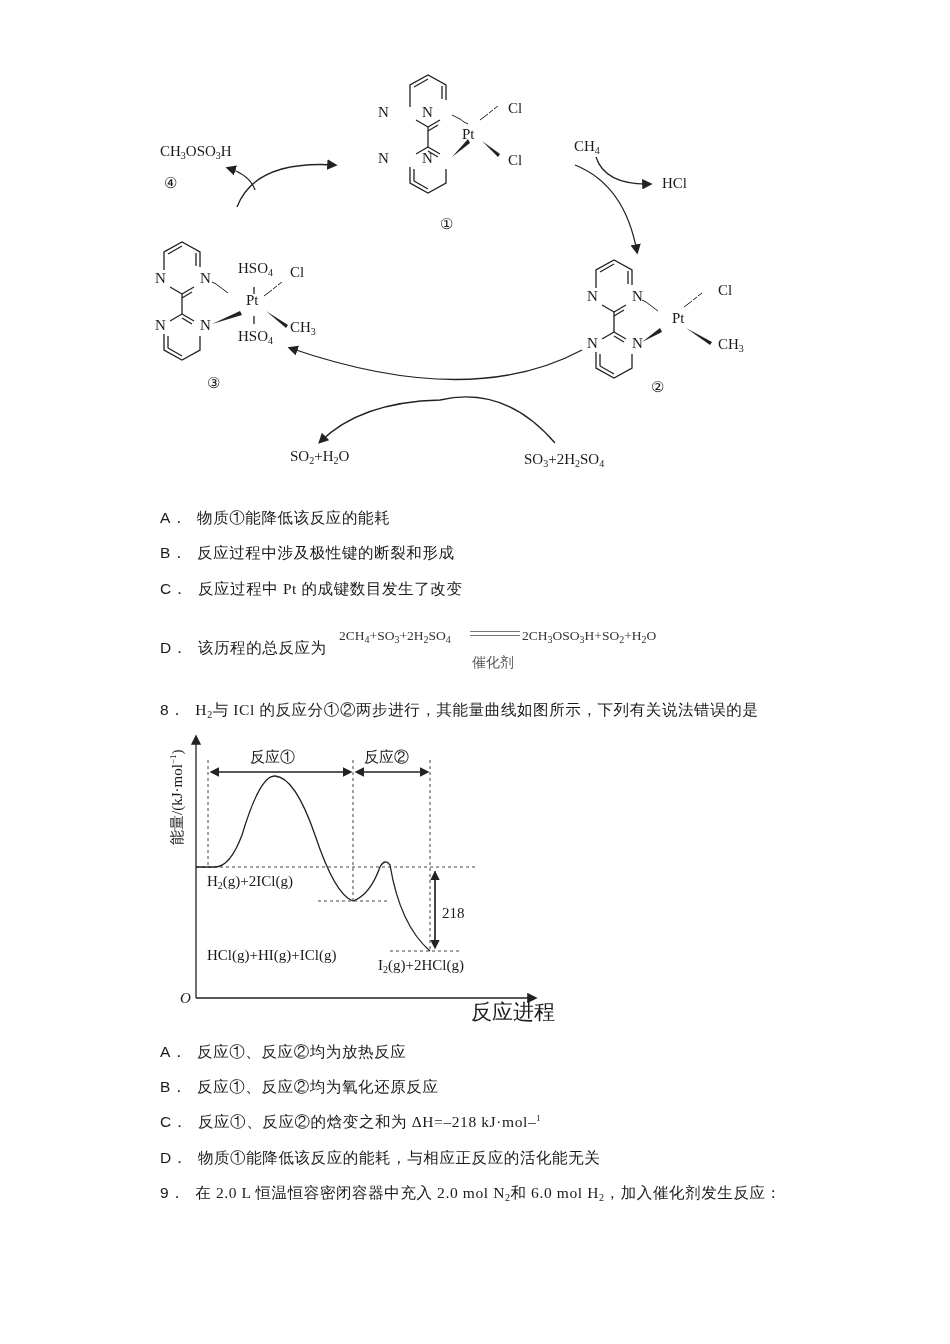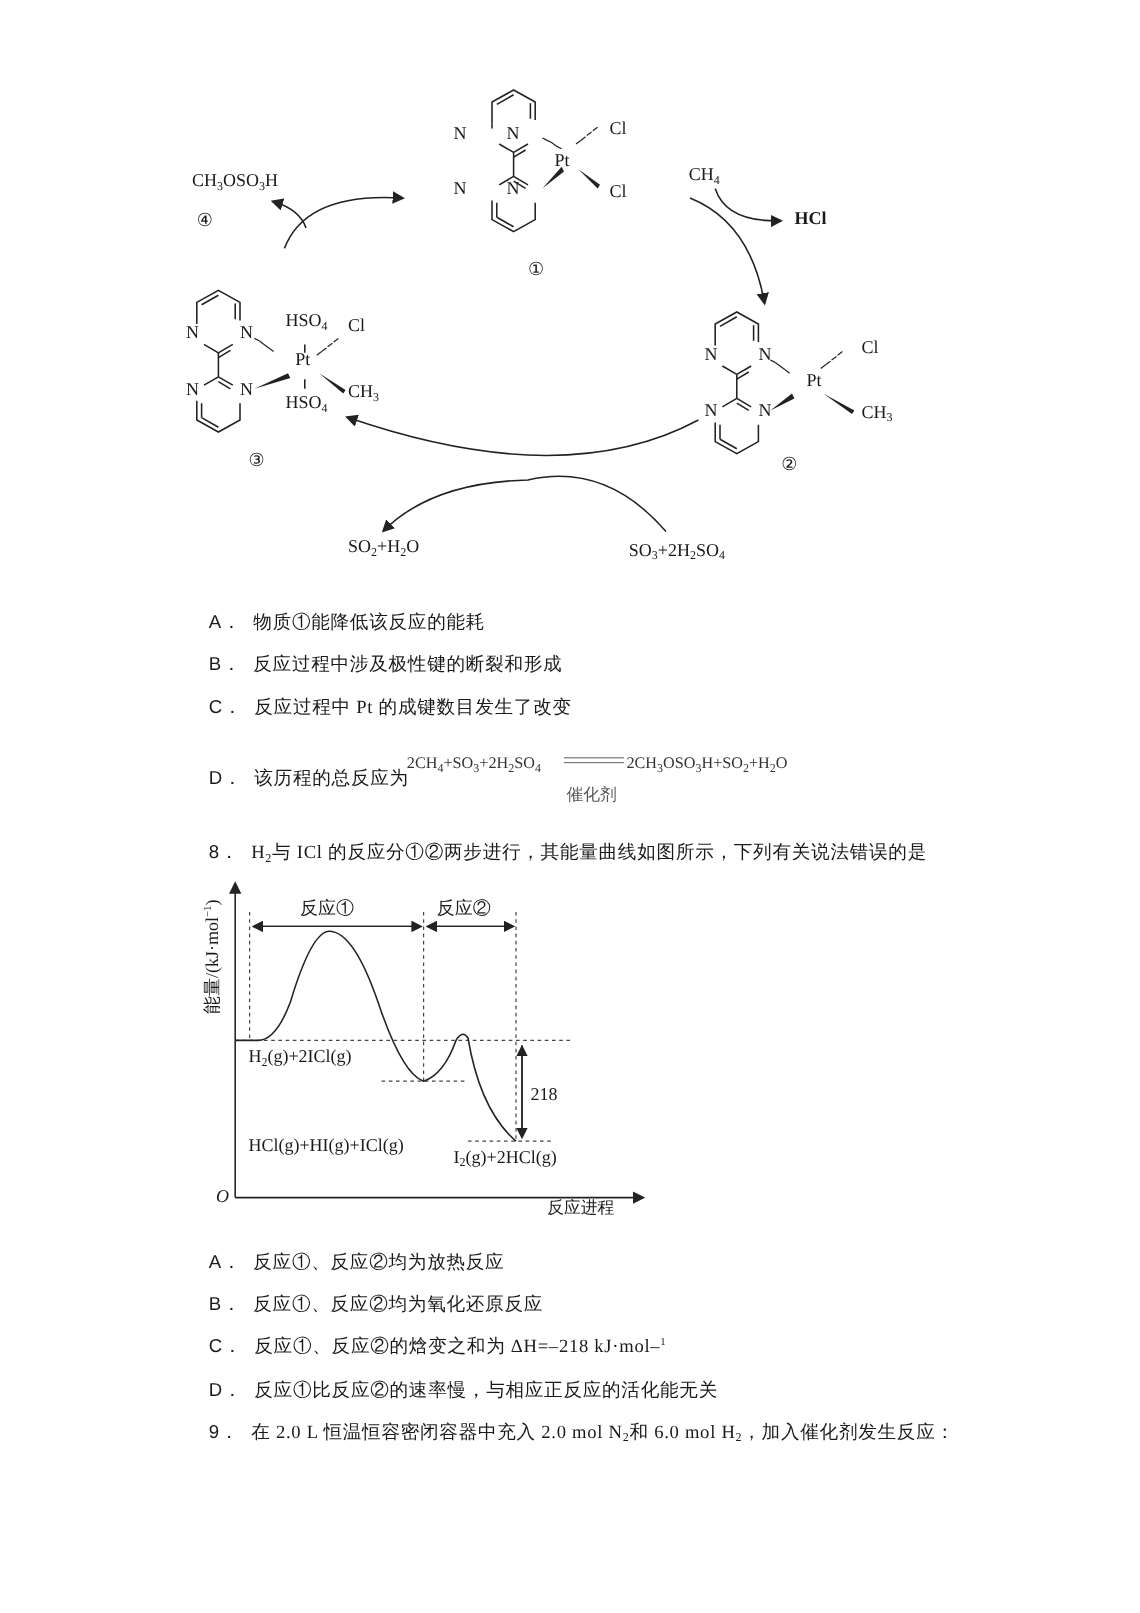--- a/index.html
+++ b/index.html
@@ -1,20 +1,20 @@
 <!DOCTYPE html>
 <html><head>
   <meta charset="utf-8">
   <style>
     html, body { margin:0; padding:0; background:#ffffff; }
     body { width:950px; height:1344px; position:relative; overflow:hidden;
            font-family: "Liberation Serif", "DejaVu Serif", serif; color:#1a1a1a; }
     .abs { position:absolute; }
     .chem { font-family:"Liberation Serif", serif; font-size:15px; white-space:nowrap; }
-    .opt { position:absolute; left:160px; font-size:15.5px; white-space:nowrap; letter-spacing:0.6px;margin-left:14px; }
+    .opt { position:absolute; left:160px; font-size:15.5px; white-space:nowrap; letter-spacing:0.6px; }
     .opt .lbl { font-family:"Liberation Sans", sans-serif; margin-right:10px; }
     sub { font-size:10px; vertical-align:-3px; line-height:0; }
     sup { font-size:9px; vertical-align:6px; line-height:0; }
     svg { position:absolute; overflow:visible; }
     .circ { font-size:15px; }
     .gray { color:#555; }
     .eq-small { font-size:13.5px; color:#333; }
   </style>
 </head>
 <body>
@@ -141,21 +141,21 @@
   <span class="abs chem" style="left:238px;top:260px;">HSO<sub>4</sub></span>
   <span class="abs chem" style="left:290px;top:264px;">Cl</span>
   <span class="abs chem" style="left:290px;top:319px;">CH<sub>3</sub></span>
   <span class="abs chem" style="left:238px;top:328px;">HSO<sub>4</sub></span>
   <span class="abs circ" style="left:207px;top:374px;">③</span>
 
   <span class="abs chem" style="left:160px;top:143px;">CH<sub>3</sub>OSO<sub>3</sub>H</span>
   <span class="abs circ" style="left:164px;top:174px;">④</span>
 
   <span class="abs chem" style="left:574px;top:138px;">CH<sub>4</sub></span>
-  <span class="abs chem" style="left:662px;top:175px;font-weight:bold;">HCl</span>
+  <span class="abs chem" style="left:662px;top:175px;">HCl</span>
   <span class="abs chem" style="left:290px;top:448px;">SO<sub>2</sub>+H<sub>2</sub>O</span>
   <span class="abs chem" style="left:524px;top:451px;">SO<sub>3</sub>+2H<sub>2</sub>SO<sub>4</sub></span>
 
   <svg style="left:0;top:0;" width="950" height="500">
     <defs>
       <marker id="ah" markerWidth="8" markerHeight="8" refX="6" refY="4" orient="auto">
         <path d="M0,0 L8,4 L0,8 Z" fill="#222"></path>
       </marker>
     </defs>
     <g stroke="#222" stroke-width="1.3" fill="none">
@@ -229,30 +229,30 @@
   <path d="M36,142 L55,142 Q70,142 82,110 Q100,50 115,51 Q135,52 155,110 Q175,170 193,176 Q210,170 220,142 Q225,133 230,140 Q240,200 270,226" stroke="#222" stroke-width="1.3" fill="none"></path>
 </svg>
 <span class="abs" style="left:168px;top:845px;transform-origin:0 0;transform:rotate(-90deg);font-size:15px;white-space:nowrap;">能量/(kJ·mol<sup>−1</sup>)</span>
 <span class="abs" style="left:250px;top:748px;font-size:15px;">反应①</span>
 <span class="abs" style="left:364px;top:748px;font-size:15px;">反应②</span>
 <span class="abs chem" style="left:207px;top:873px;">H<sub>2</sub>(g)+2ICl(g)</span>
 <span class="abs chem" style="left:207px;top:947px;">HCl(g)+HI(g)+ICl(g)</span>
 <span class="abs chem" style="left:378px;top:957px;">I<sub>2</sub>(g)+2HCl(g)</span>
 <span class="abs chem" style="left:442px;top:905px;">218</span>
 <span class="abs chem" style="left:180px;top:990px;font-style:italic;">O</span>
-<span class="abs" style="left:456px;top:998px;font-size:14px;">反应进程</span>
+<span class="abs" style="left:471px;top:998px;font-size:21px;">反应进程</span>
 
 <div class="opt" style="top:1042px;">
   <span class="lbl">A．</span><span>反应①、反应②均为放热反应</span>
 </div>
 <div class="opt" style="top:1077px;">
   <span class="lbl">B．</span><span>反应①、反应②均为氧化还原反应</span>
 </div>
 <div class="opt" style="top:1112px;">
   <span class="lbl">C．</span><span>反应①、反应②的焓变之和为 ΔH=–218 kJ·mol–<sup>1</sup></span>
 </div>
 <div class="opt" style="top:1148px;">
-  <span class="lbl">D．</span><span>反应①比反应②的速率慢，与相应正反应的活化能无关</span>
+  <span class="lbl">D．</span><span>物质①能降低该反应的能耗，与相应正反应的活化能无关</span>
 </div>
 
 <div class="opt" style="top:1183px;">
   <span class="lbl">9．</span><span>在 2.0 L 恒温恒容密闭容器中充入 2.0 mol N<sub>2</sub>和 6.0 mol H<sub>2</sub>，加入催化剂发生反应：</span>
 </div>
 
 </body></html>

